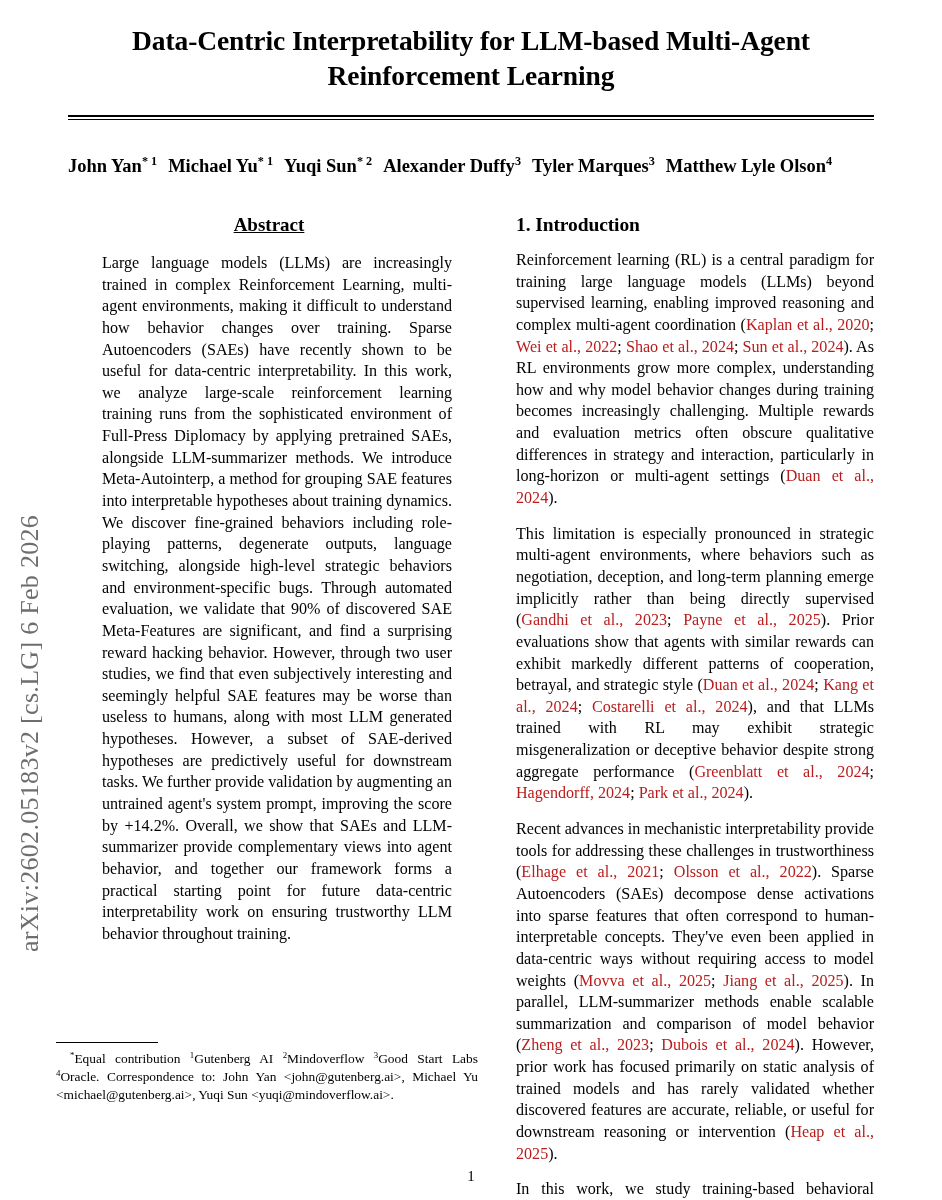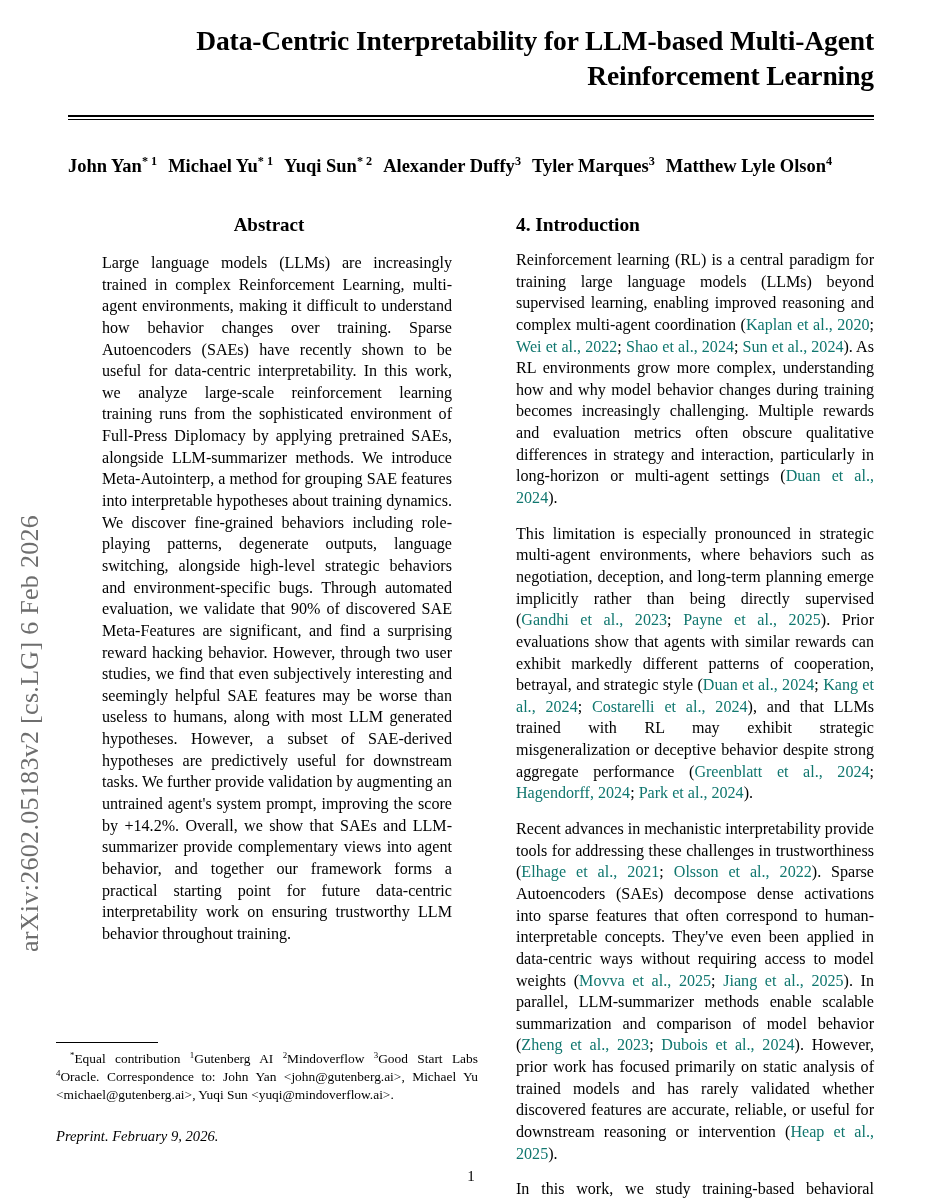--- a/index.html
+++ b/index.html
@@ -41,21 +41,21 @@
 
   
   .header {
     position: absolute;
     left: 68px;
     top: 24px;
     width: 806px;
   }
   .paper-title {
     margin: 0;
-    text-align: right;
+    text-align: center;
     font-size: 27.5px;
     line-height: 1.26;
     font-weight: bold;
     letter-spacing: -0.1px;
   }
   .rule-double {
     margin-top: 22px;
     border-top: 2.2px solid #000;
     border-bottom: 1.1px solid #000;
     height: 2.2px;
@@ -99,20 +99,21 @@
     top: 214px;
     width: 358px;
   }
 
   .abstract-heading {
     text-align: center;
     font-size: 19px;
     font-weight: bold;
     margin: 0 0 16px 0;
     padding-left: 12px;
+    text-decoration: underline;
   }
   .abstract-body {
     margin: 0 6px 16px 34px;
     font-size: 16.1px;
     line-height: 1.345;
     text-align: justify;
     text-justify: inter-word;
     hyphens: manual;
   }
 
@@ -125,21 +126,21 @@
   .body-par {
     margin: 0 0 14px 0;
     font-size: 16.1px;
     line-height: 1.345;
     text-align: justify;
     text-justify: inter-word;
     hyphens: manual;
   }
   .body-par:last-child { margin-bottom: 0; }
 
-  .cite { color: #0f766e; }
+  .cite { color: #b91c1c; }
 
   
   .footnote {
     position: absolute;
     left: 56px;
     top: 1042px;
     width: 422px;
   }
   .footnote-rule {
     width: 102px;
@@ -185,30 +186,29 @@
     <div class="rule-double"></div>
     <div class="authors"><span class="author"><span>John Yan</span><sup>* 1</sup></span><span class="sep"></span><span class="author"><span>Michael Yu</span><sup>* 1</sup></span><span class="sep"></span><span class="author"><span>Yuqi Sun</span><sup>* 2</sup></span><span class="sep"></span><span class="author"><span>Alexander Duffy</span><sup>3</sup></span><span class="sep"></span><span class="author"><span>Tyler Marques</span><sup>3</sup></span><span class="sep"></span><span class="author"><span>Matthew Lyle Olson</span><sup>4</sup></span></div>
   </div>
 
   <div class="col-left">
     <div class="abstract-heading">Abstract</div>
     <p class="abstract-body">Large language models (LLMs) are increasingly trained in complex Reinforcement Learning, multi-agent environments, making it difficult to understand how behavior changes over training. Sparse Autoencoders (SAEs) have recently shown to be useful for data-centric interpretability. In this work, we analyze large-scale reinforcement learning training runs from the sophisticated environment of Full-Press Diplomacy by applying pretrained SAEs, alongside LLM-summarizer methods. We introduce Meta-Autointerp, a method for grouping SAE features into interpretable hypotheses about training dynamics. We discover fine-grained behaviors including role-playing patterns, degenerate outputs, language switching, alongside high-level strategic behaviors and environment-specific bugs. Through automated evaluation, we validate that 90% of discovered SAE Meta-Features are significant, and find a surprising reward hacking behavior. However, through two user studies, we find that even subjectively interesting and seemingly helpful SAE features may be worse than useless to humans, along with most LLM generated hypotheses. However, a subset of SAE-derived hypotheses are predictively useful for downstream tasks. We further provide validation by augmenting an untrained agent's system prompt, improving the score by +14.2%. Overall, we show that SAEs and LLM-summarizer provide complementary views into agent behavior, and together our framework forms a practical starting point for future data-centric interpretability work on ensuring trustworthy LLM behavior throughout training.</p>
   </div>
 
   <div class="col-right">
-    <div class="section-heading">4. Introduction</div>
+    <div class="section-heading">1. Introduction</div>
     <div>
         <p class="body-par"><span>Reinforcement learning (RL) is a central paradigm for training large language models (LLMs) beyond supervised learning, enabling improved reasoning and complex multi-agent coordination (</span><span class="cite">Kaplan et al., 2020</span><span>; </span><span class="cite">Wei et al., 2022</span><span>; </span><span class="cite">Shao et al., 2024</span><span>; </span><span class="cite">Sun et al., 2024</span><span>). As RL environments grow more complex, understanding how and why model behavior changes during training becomes increasingly challenging. Multiple rewards and evaluation metrics often obscure qualitative differences in strategy and interaction, particularly in long-horizon or multi-agent settings (</span><span class="cite">Duan et al., 2024</span><span>).</span></p>
         <p class="body-par"><span>This limitation is especially pronounced in strategic multi-agent environments, where behaviors such as negotiation, deception, and long-term planning emerge implicitly rather than being directly supervised (</span><span class="cite">Gandhi et al., 2023</span><span>; </span><span class="cite">Payne et al., 2025</span><span>). Prior evaluations show that agents with similar rewards can exhibit markedly different patterns of cooperation, betrayal, and strategic style (</span><span class="cite">Duan et al., 2024</span><span>; </span><span class="cite">Kang et al., 2024</span><span>; </span><span class="cite">Costarelli et al., 2024</span><span>), and that LLMs trained with RL may exhibit strategic misgeneralization or deceptive behavior despite strong aggregate performance (</span><span class="cite">Greenblatt et al., 2024</span><span>; </span><span class="cite">Hagendorff, 2024</span><span>; </span><span class="cite">Park et al., 2024</span><span>).</span></p>
         <p class="body-par"><span>Recent advances in mechanistic interpretability provide tools for addressing these challenges in trustworthiness (</span><span class="cite">Elhage et al., 2021</span><span>; </span><span class="cite">Olsson et al., 2022</span><span>). Sparse Autoencoders (SAEs) decompose dense activations into sparse features that often correspond to human-interpretable concepts. They've even been applied in data-centric ways without requiring access to model weights (</span><span class="cite">Movva et al., 2025</span><span>; </span><span class="cite">Jiang et al., 2025</span><span>). In parallel, LLM-summarizer methods enable scalable summarization and comparison of model behavior (</span><span class="cite">Zheng et al., 2023</span><span>; </span><span class="cite">Dubois et al., 2024</span><span>). However, prior work has focused primarily on static analysis of trained models and has rarely validated whether discovered features are accurate, reliable, or useful for downstream reasoning or intervention (</span><span class="cite">Heap et al., 2025</span><span>).</span></p>
         <p class="body-par"><span>In this work, we study training-based behavioral change in Full-Press Diplomacy, a challenging multi-agent RL environment that requires long-horizon planning and natural language negotiation (</span></p>
       </div>
   </div>
 
   <div class="footnote">
     <div class="footnote-rule"></div>
     <p class="footnote-text"><span class="indent"></span><sup>*</sup><span>Equal contribution </span><sup>1</sup><span>Gutenberg AI </span><sup>2</sup><span>Mindoverflow </span><sup>3</sup><span>Good Start Labs </span><sup>4</sup><span>Oracle. </span><span> Correspondence to: John Yan &lt;john@gutenberg.ai&gt;, Michael Yu &lt;michael@gutenberg.ai&gt;, Yuqi Sun &lt;yuqi@mindoverflow.ai&gt;.</span></p>
-    <p class="preprint">Preprint. February 9, 2026.</p>
   </div>
 
   <div class="page-number">1</div>
 
 </div>
 
 </body></html>

